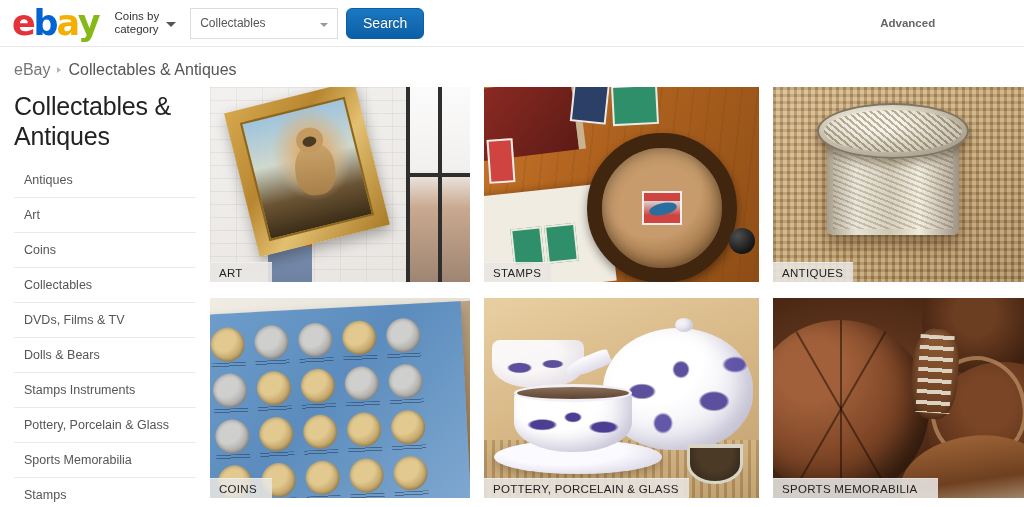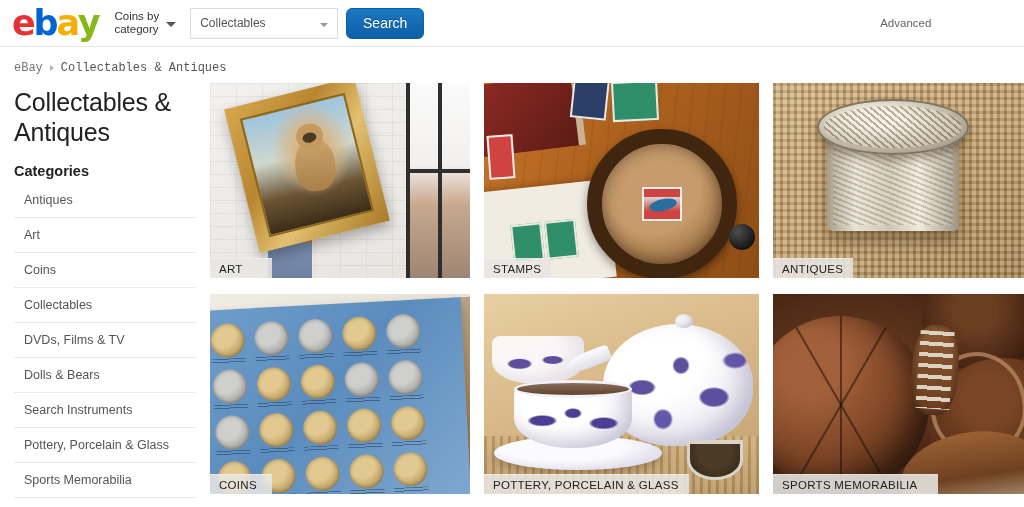--- a/index.html
+++ b/index.html
@@ -119,36 +119,36 @@
     cursor: pointer;
     text-shadow: 0 -1px 0 rgba(0,0,0,.25);
   }
 
   .advanced {
     font-size: 11.5px;
     color: #666;
     margin-left: 12px;
     cursor: pointer;
     white-space: nowrap;
+    font-weight: bold;
   }
 
   .header-rule {
     width: 1024px;
     height: 1px;
     background: #e8e8e8;
   }
 
   
   .breadcrumb {
     display: flex;
     align-items: center;
     padding: 14px 0 0 14px;
-    font-size: 12px;
+    font-size: 16px;
     color: #767676;
-    font-family: Liberation Mono, monospace;
   }
   .crumb-link { color: #767676; cursor: pointer; }
   .crumb-sep {
     margin: 0 7px;
     width: 0; height: 0;
     border-top: 3.5px solid transparent;
     border-bottom: 3.5px solid transparent;
     border-left: 4px solid #b5b5b5;
   }
   .crumb-cur { color: #555; }
@@ -598,29 +598,28 @@
 <div class="breadcrumb">
   <span class="crumb-link">eBay</span>
   <span class="crumb-sep"></span>
   <span class="crumb-cur">Collectables &amp; Antiques</span>
 </div>
 
 <div class="page">
 
   <div class="sidebar">
     <h1 class="page-title">Collectables &amp; Antiques</h1>
-    <div class="cat-heading">Categories</div>
     <ul class="cat-list">
       <li class="cat-item">Antiques</li>
       <li class="cat-item">Art</li>
       <li class="cat-item">Coins</li>
       <li class="cat-item">Collectables</li>
       <li class="cat-item">DVDs, Films &amp; TV</li>
       <li class="cat-item">Dolls &amp; Bears</li>
-      <li class="cat-item">Search Instruments</li>
+      <li class="cat-item">Stamps Instruments</li>
       <li class="cat-item">Pottery, Porcelain &amp; Glass</li>
       <li class="cat-item">Sports Memorabilia</li>
       <li class="cat-item">Stamps</li>
 
     </ul>
   </div>
 
   <div class="grid">
 
     <div class="tile">

